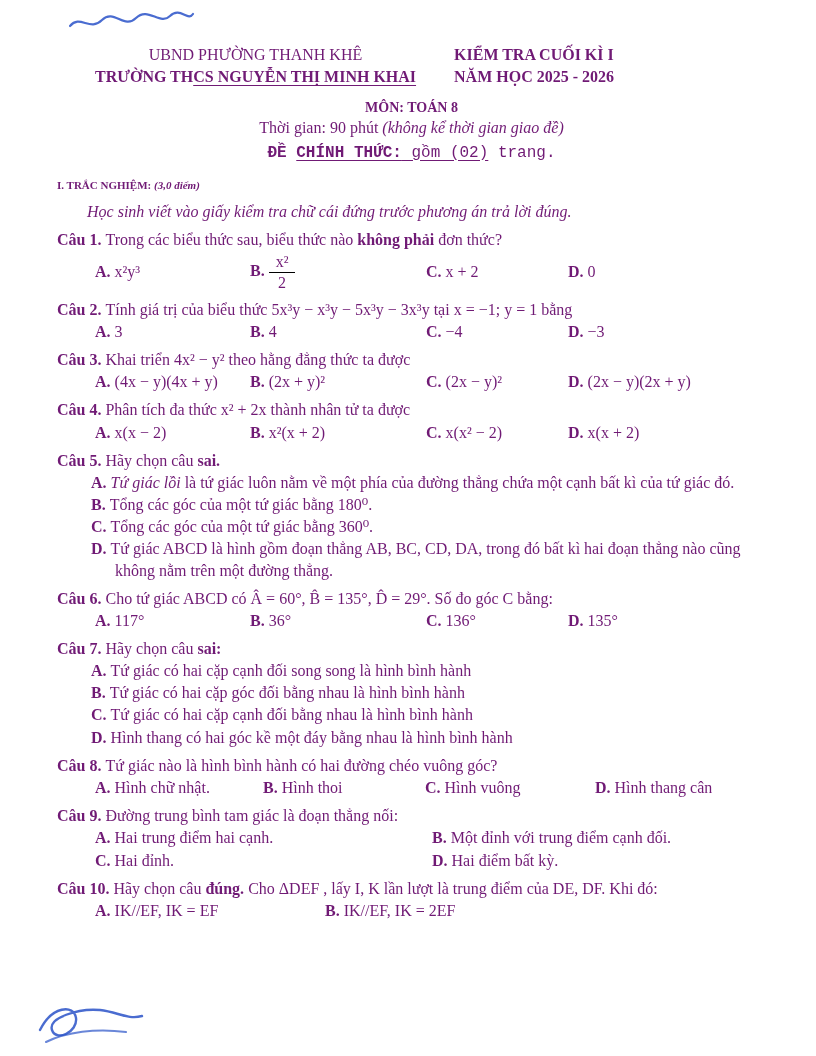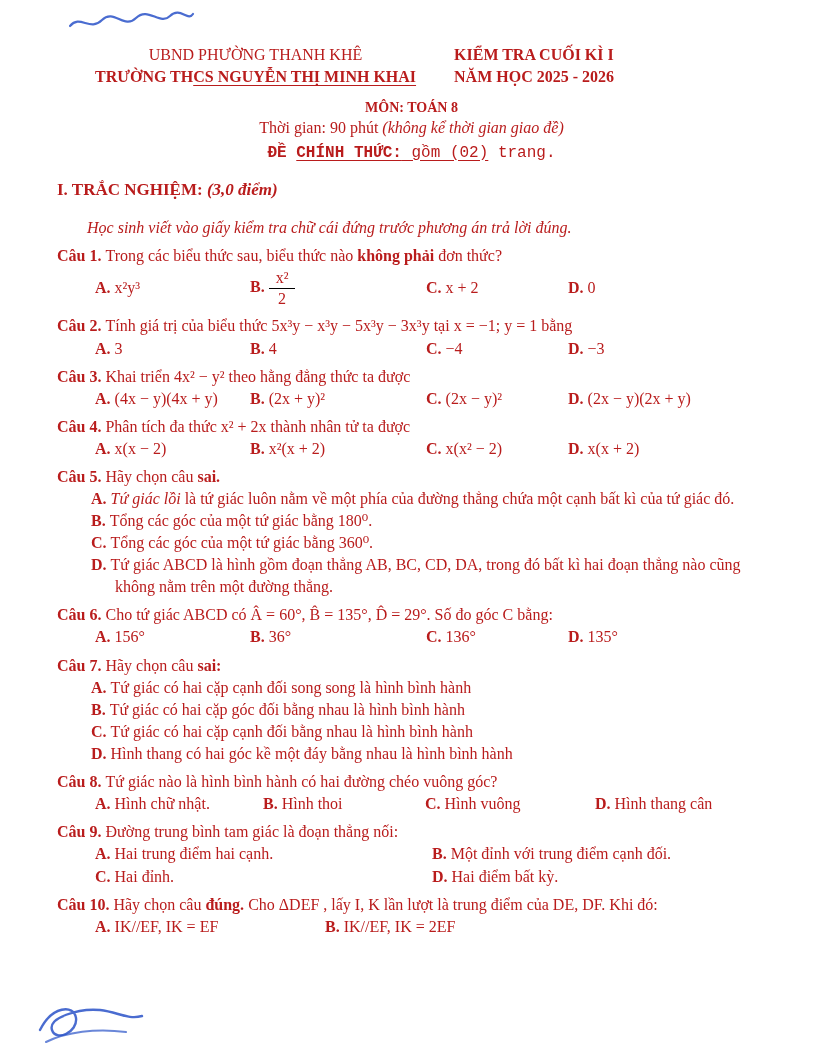--- a/index.html
+++ b/index.html
@@ -3,40 +3,40 @@
 <meta charset="utf-8">
 <style>
   html,body{margin:0;padding:0;background:#ffffff;}
   .page{
     position:relative;
     width:816px;height:1056px;
     box-sizing:border-box;
     padding:44px 50px 0 57px;
     background:#ffffff;
     font-family:"Liberation Serif","DejaVu Serif",serif;
-    color:#b91c1c;
+    color:#701a75;
     font-size:16px;
     line-height:1.38;
     overflow:hidden;
   }
   .b{font-weight:bold;}
   .i{font-style:italic;}
   .ul{text-decoration:underline;text-underline-offset:3px;}
   .center{text-align:center;}
 
   .header{display:flex;}
   .header-left{width:56%;text-align:center;}
   .header-right{width:44%;text-align:left;}
   .header-left .line2{font-weight:bold;}
   .header-right div{font-weight:bold;}
 
   .subject{margin-top:10px;font-size:14px;}
   .exam-line{margin-top:2px;font-family:Liberation Mono, monospace;}
-  .section-title{margin-top:14px;font-size:17px;}
-  .instruction{padding-left:30px;margin-top:16px;font-style:italic;}
+  .section-title{margin-top:14px;font-size:11px;}
+  .instruction{padding-left:30px;margin-top:8px;font-style:italic;}
 
   .questions{margin-top:4px;}
   .question{margin-top:6px;}
   .q-text{}
 
   .options{padding-left:38px;}
   .options.row4{display:grid;grid-template-columns:155px 176px 142px auto;align-items:center;}
   .options.row4b{display:grid;grid-template-columns:168px 162px 170px auto;align-items:center;}
   .options.row2{display:grid;grid-template-columns:230px auto;align-items:center;}
   .options.grid2{display:grid;grid-template-columns:337px auto;row-gap:1px;}
@@ -123,21 +123,21 @@
         <div class="options stack">
           <div class="option"><span class="b">A.&nbsp;</span><span class="i">Tứ giác lồi</span><span> là tứ giác luôn nằm về một phía của đường thẳng chứa một cạnh bất kì của tứ giác đó.</span></div>
           <div class="option"><span class="b">B.&nbsp;</span><span>Tổng các góc của một tứ giác bằng 180⁰.</span></div>
           <div class="option"><span class="b">C.&nbsp;</span><span>Tổng các góc của một tứ giác bằng 360⁰.</span></div>
           <div class="option"><span class="b">D.&nbsp;</span><span>Tứ giác ABCD là hình gồm đoạn thẳng AB, BC, CD, DA, trong đó bất kì hai đoạn thẳng nào cũng không nằm trên một đường thẳng.</span></div>
         </div>
       </div>
       <div class="question">
         <div class="q-text"><span class="b">Câu 6.&nbsp;</span><span>Cho tứ giác ABCD có Â = 60°,  B̂ = 135°,  D̂ = 29°.  Số đo góc C bằng:</span></div>
         <div class="options row4">
-          <div class="option"><span class="b">A.&nbsp;</span><span>156°</span></div>
+          <div class="option"><span class="b">A.&nbsp;</span><span>117°</span></div>
           <div class="option"><span class="b">B.&nbsp;</span><span>36°</span></div>
           <div class="option"><span class="b">C.&nbsp;</span><span>136°</span></div>
           <div class="option"><span class="b">D.&nbsp;</span><span>135°</span></div>
         </div>
       </div>
       <div class="question">
         <div class="q-text"><span class="b">Câu 7.&nbsp;</span><span>Hãy chọn câu </span><span class="b">sai:</span></div>
         <div class="options stack">
           <div class="option"><span class="b">A.&nbsp;</span><span>Tứ giác có hai cặp cạnh đối song song là hình bình hành</span></div>
           <div class="option"><span class="b">B.&nbsp;</span><span>Tứ giác có hai cặp góc đối bằng nhau là hình bình hành</span></div>

